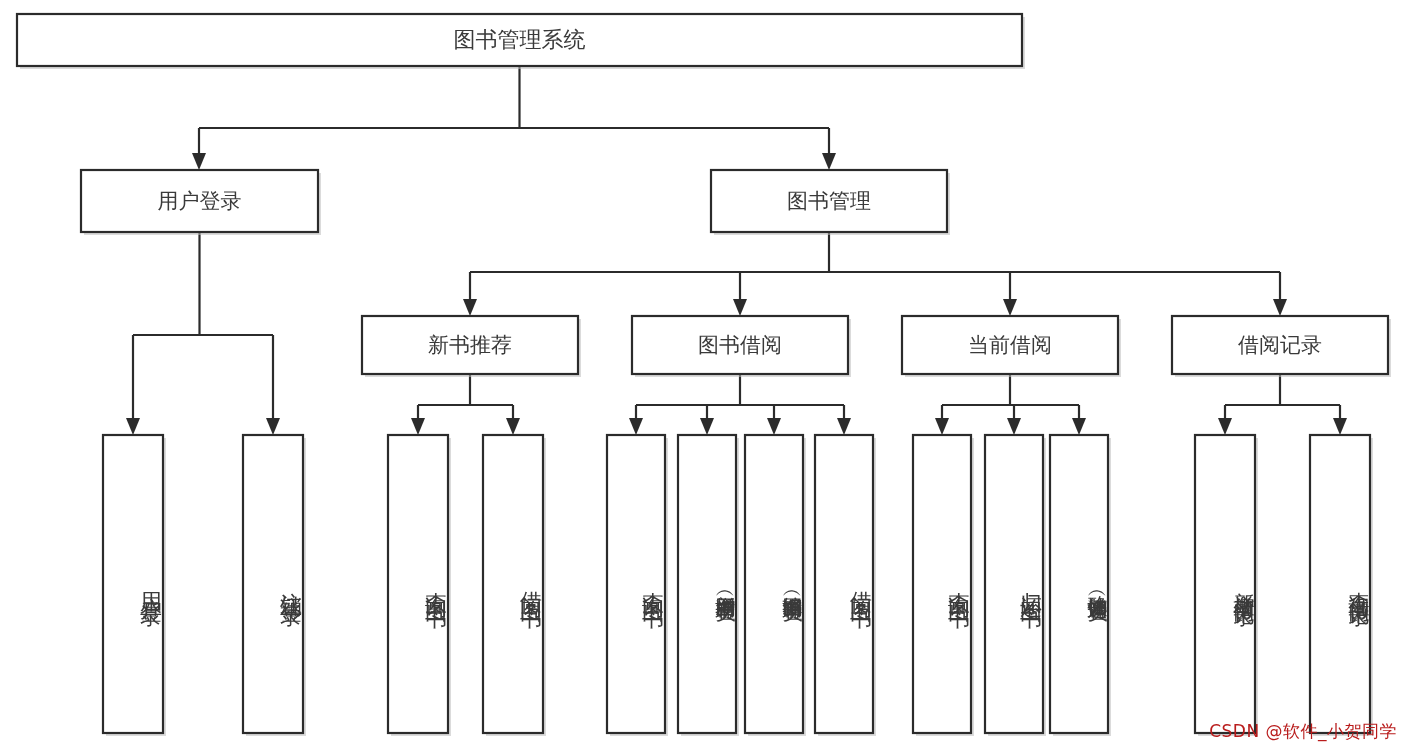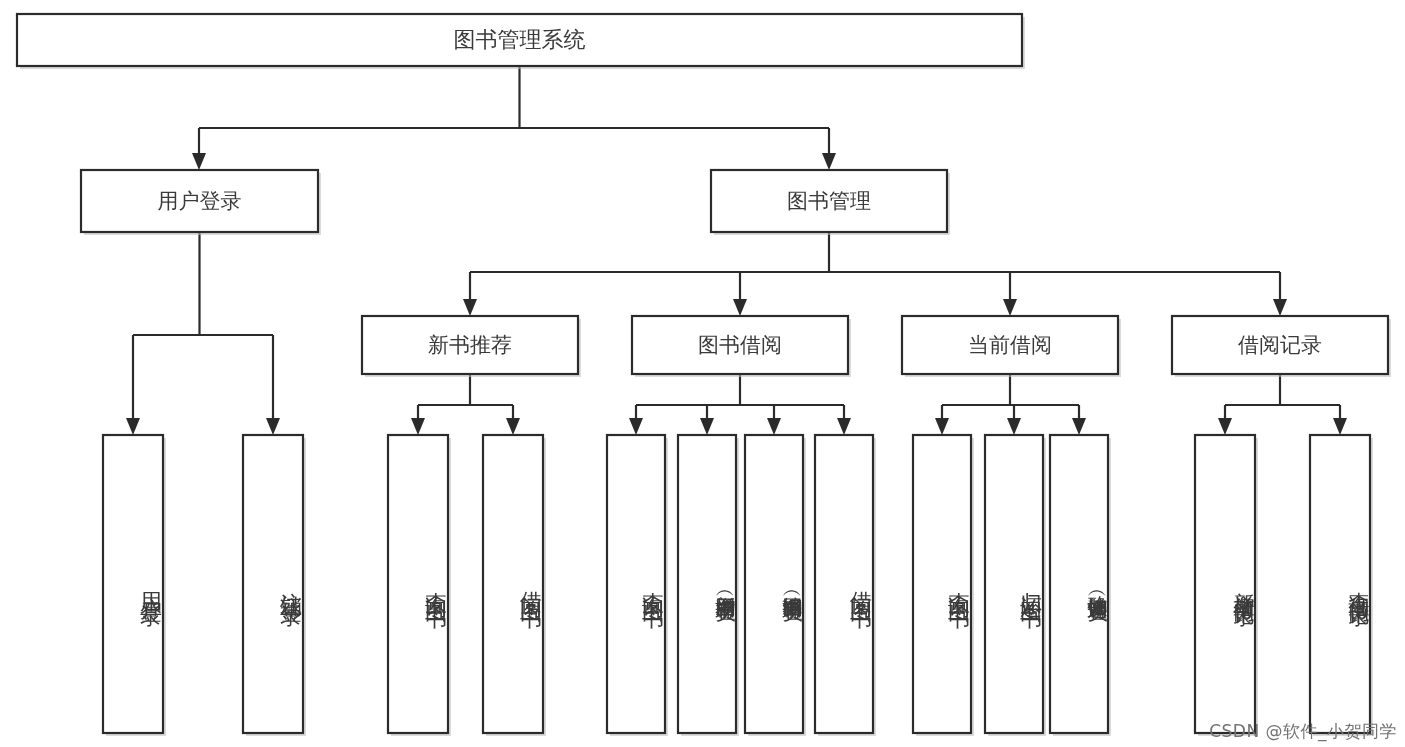--- a/index.html
+++ b/index.html
@@ -75,21 +75,21 @@
     text-align: center;
     white-space: nowrap;
     pointer-events: none;
   }
   .watermark {
     position: absolute;
     right: 8px;
     bottom: 4px;
     font-family: "DejaVu Sans", "Liberation Sans", sans-serif;
     font-size: 17px;
-    color: #737373;
+    color: #b91c1c;
     letter-spacing: 0.5px;
     white-space: nowrap;
   }
 </style>
 </head>
 <body>
 
 <div id="diagram-root">
 
   <svg id="flow-svg" viewBox="0 0 1405 747">

